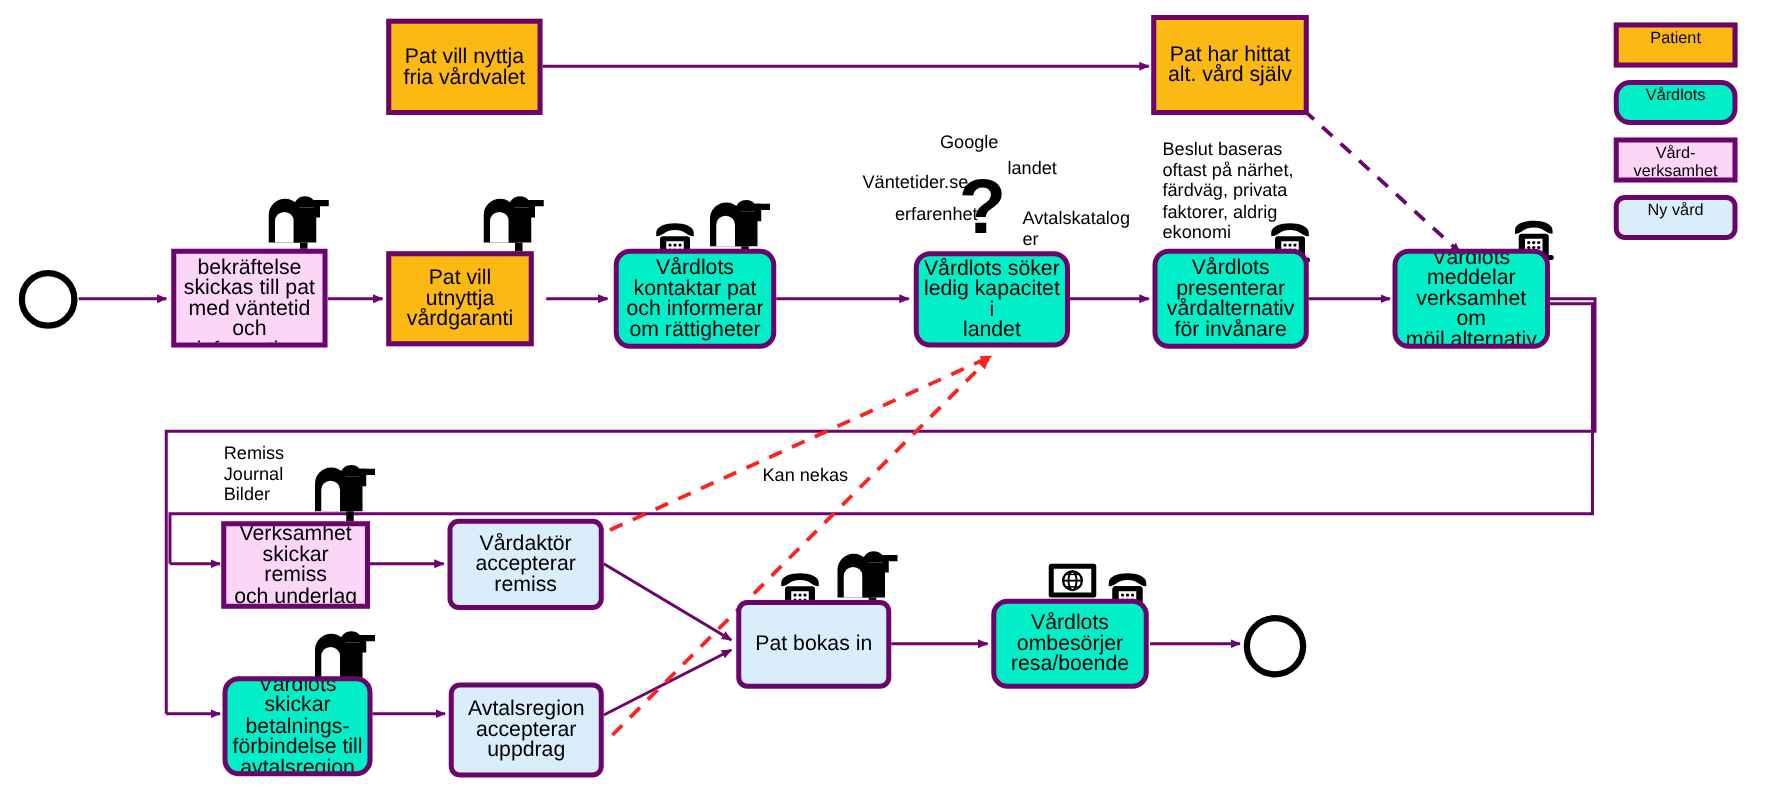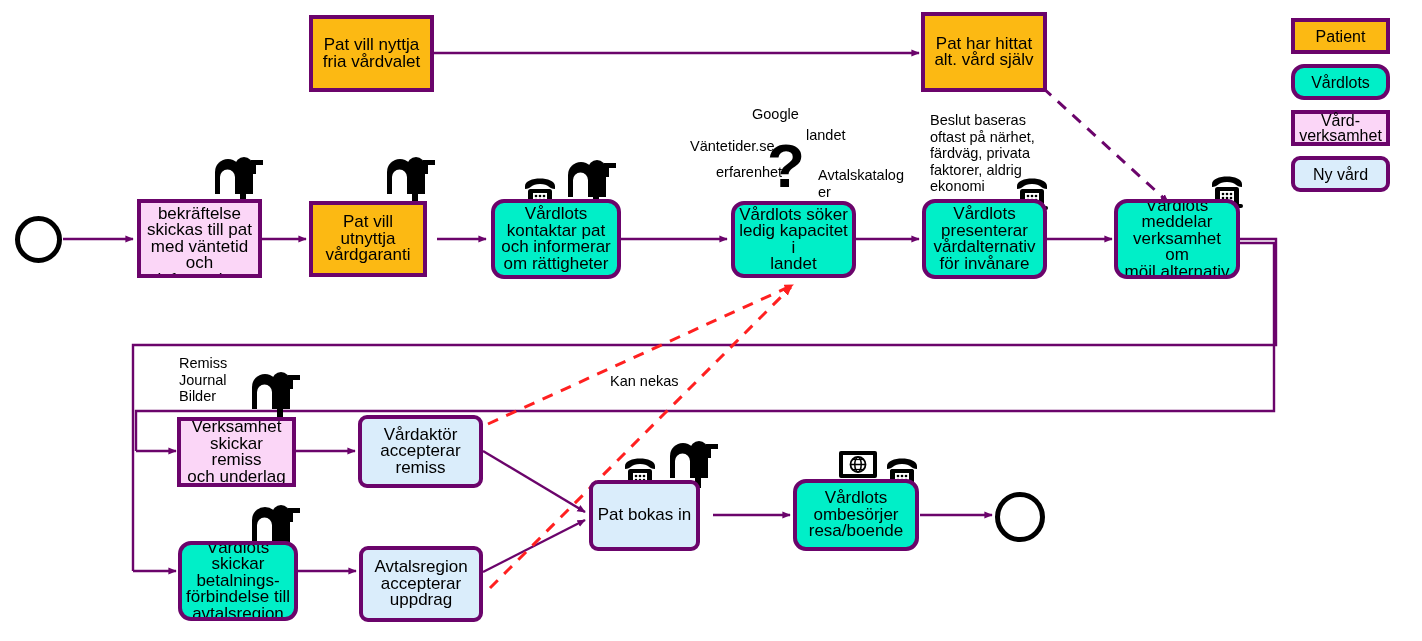--- a/index.html
+++ b/index.html
@@ -11,22 +11,22 @@
         display:flex;align-items:center;justify-content:center;text-align:center;
         font-size:17px;line-height:16.5px;overflow:hidden;}
   .node .txt{padding:0 3px;width:100%;}
   .n-patient{background:#FCB913;}
   .n-vardlots{background:#00EFC8;border-radius:13px;}
   .n-verksamhet{background:#FBD6F7;}
   .n-nyvard{background:#DAEDFB;border-radius:9px;}
   .circle{position:absolute;border:5px solid #000;border-radius:50%;background:#fff;box-sizing:border-box;}
   .note{position:absolute;font-size:14.5px;line-height:16.5px;color:#000;white-space:pre-line;}
   .legend{position:absolute;box-sizing:border-box;border:4px solid #6B046B;
-          display:flex;align-items:center;justify-content:center;text-align:center;
-          font-size:16px;line-height:15px;}
+          display:flex;justify-content:center;text-align:center;
+          font-size:13px;line-height:15px;}
   .qmark{position:absolute;font-size:62px;line-height:62px;font-weight:bold;
          font-family:"Liberation Sans","DejaVu Sans",sans-serif;color:#000;}
 </style>
 </head>
 <body>
 
 <div id="canvas">
 
   <svg class="layer">
     <defs>
@@ -313,21 +313,21 @@
 förbindelse till
 avtalsregion</div>
   </div>
 
   <div class="node n-nyvard" style="left:359px;top:546px;width:124px;height:76px;">
     <div class="txt" style="white-space: pre-line;">Avtalsregion
 accepterar
 uppdrag</div>
   </div>
 
-  <div class="node n-nyvard" style="left:589px;top:480px;width:111px;height:71px;">
+  <div class="node n-nyvard" style="left:589px;top:480px;width:124px;height:71px;">
     <div class="txt" style="white-space: pre-line;">Pat bokas in</div>
   </div>
 
   <div class="node n-vardlots" style="left:793px;top:479px;width:126px;height:72px;">
     <div class="txt" style="white-space: pre-line;">Vårdlots
 ombesörjer
 resa/boende</div>
   </div>
 
   <div class="legend n-patient" style="left:1291px;top:18px;width:99px;height:36px;">

